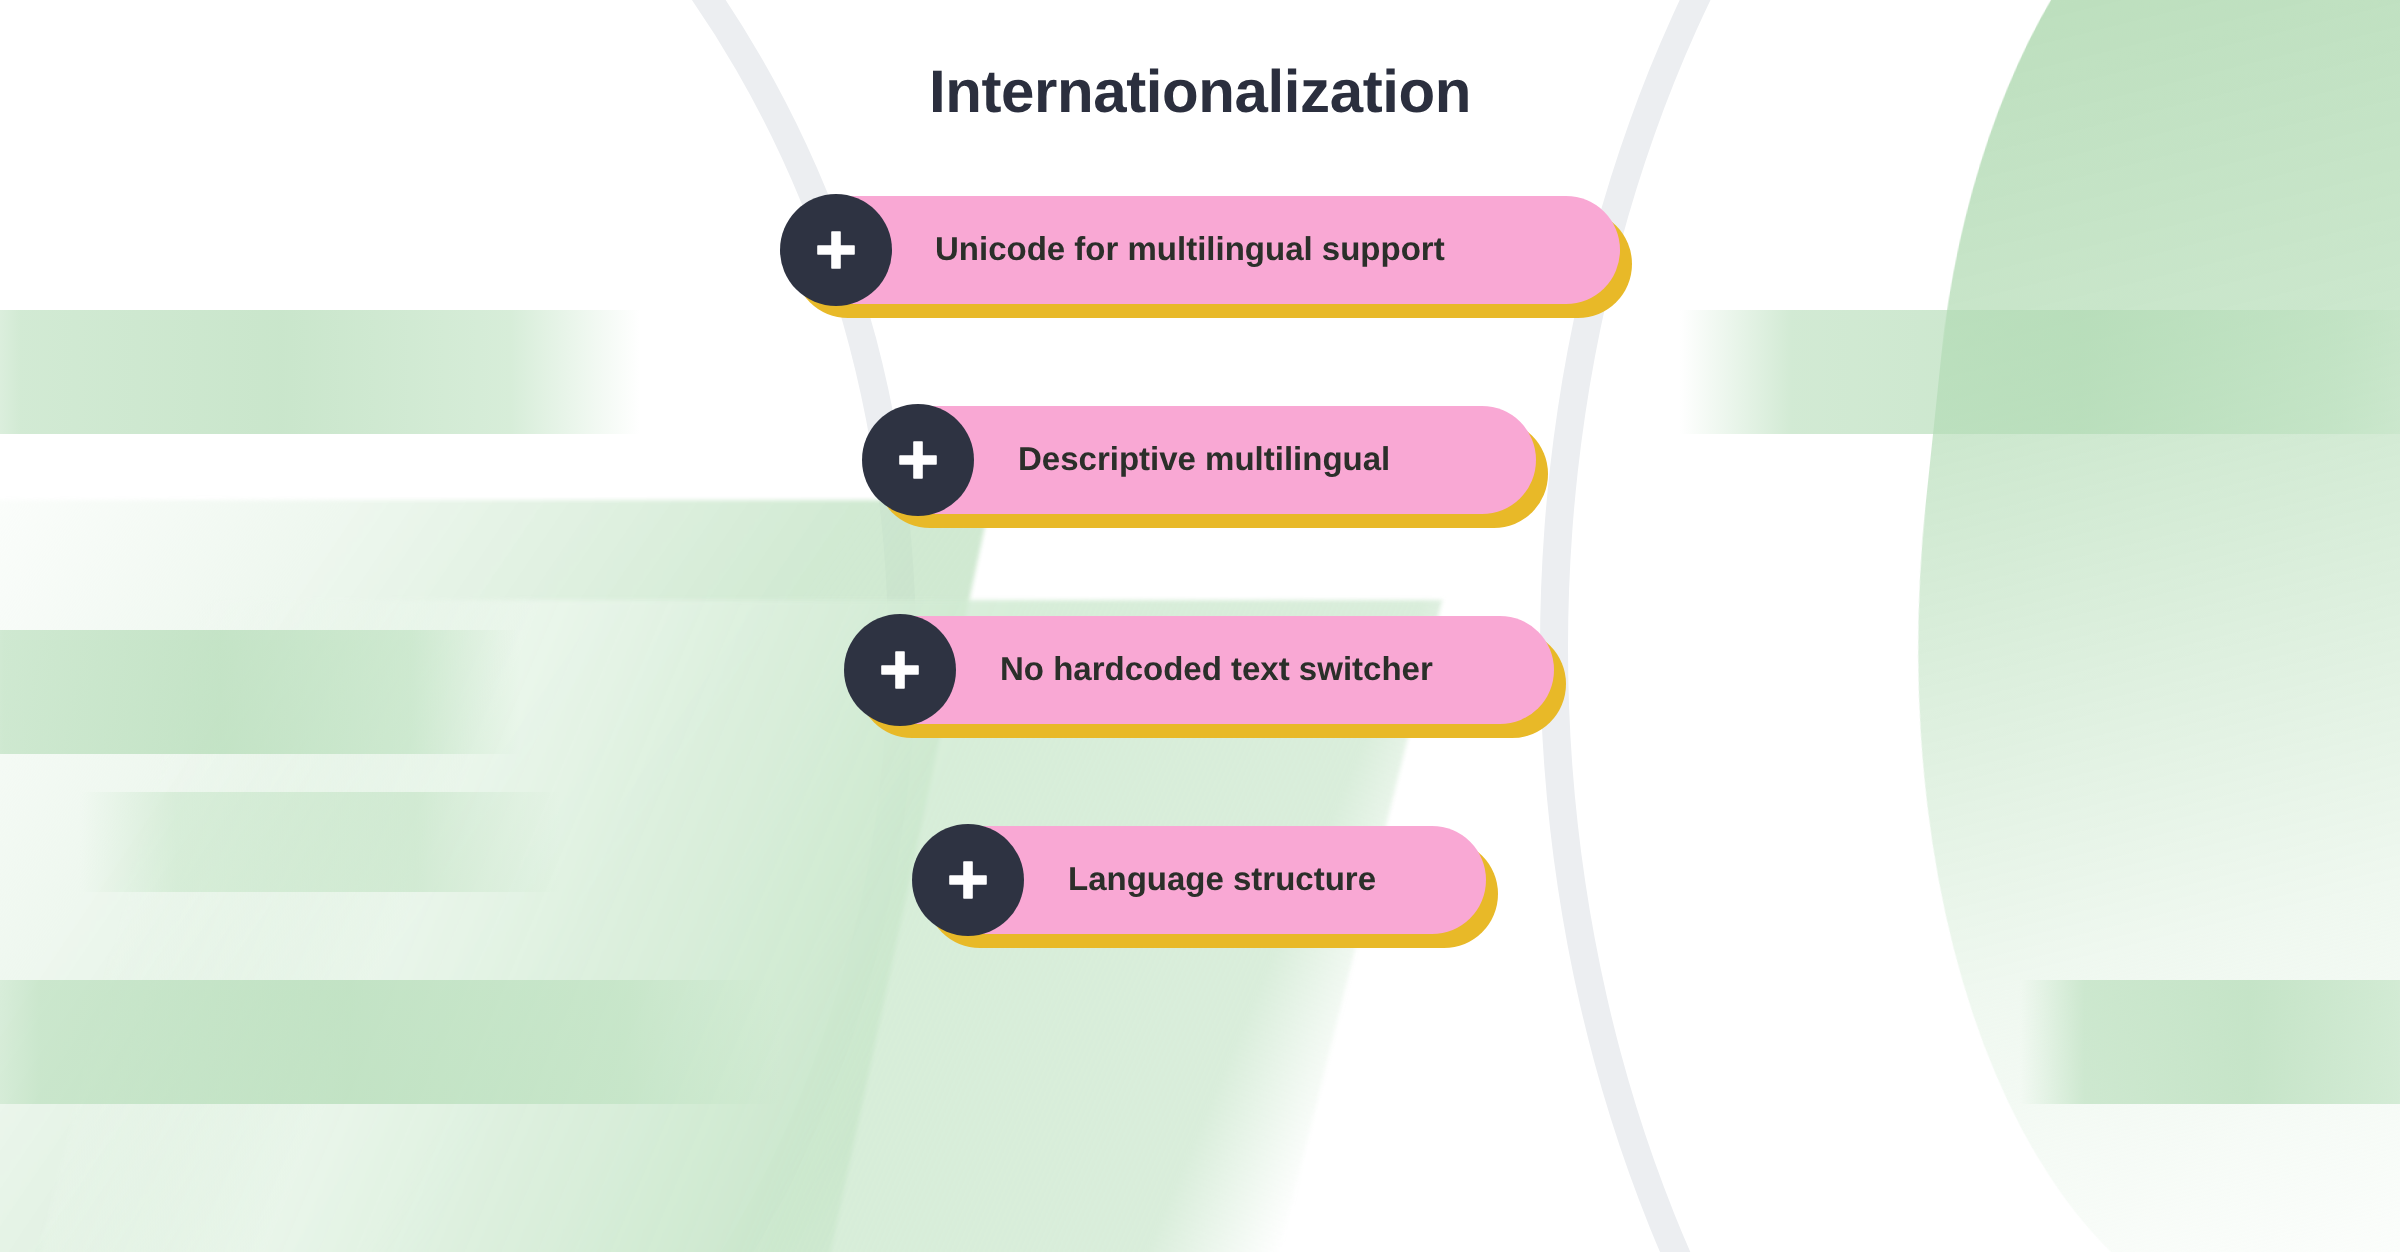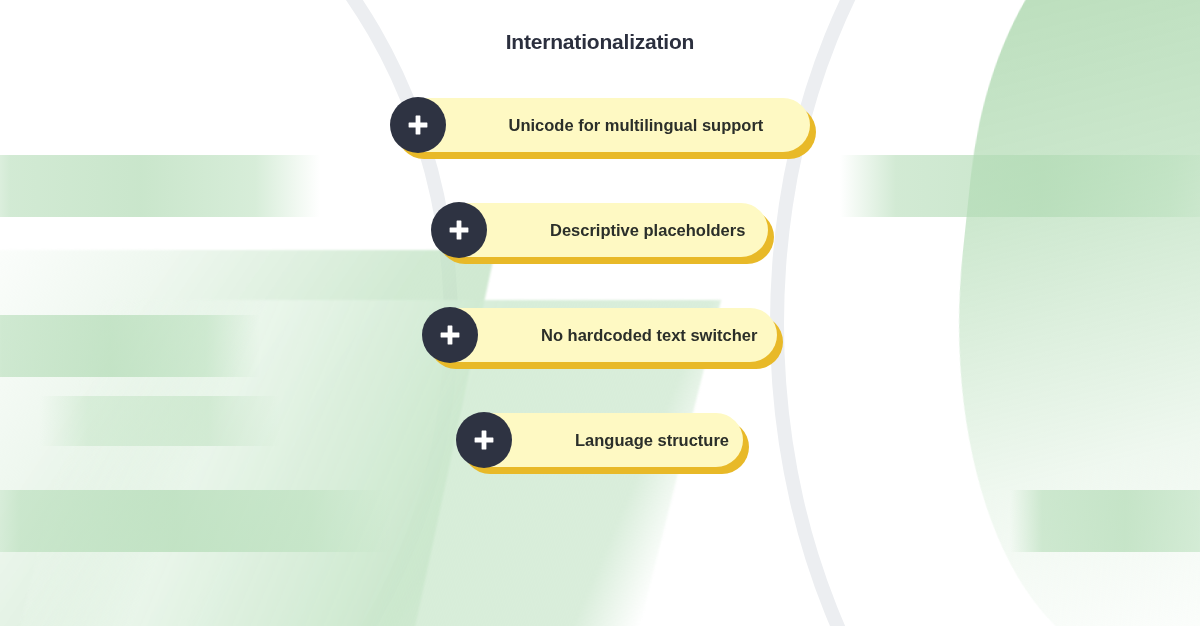--- a/index.html
+++ b/index.html
@@ -126,21 +126,21 @@
     width: 1200px;
     height: 626px;
   }
 
   .title {
     position: absolute;
     top: 30px;
     left: 0;
     width: 1200px;
     text-align: center;
-    font-size: 21px;
+    font-size: 30px;
     font-weight: bold;
     letter-spacing: -0.2px;
     color: #2b2f3e;
     font-family: "Liberation Sans", sans-serif;
   }
 
   .rows {
     position: absolute;
     top: 98px;
     left: 0;
@@ -171,25 +171,24 @@
     border-radius: 999px;
     z-index: 0;
   }
 
   .pill {
     position: relative;
     z-index: 1;
     display: flex;
     align-items: center;
     height: 54px;
-    background: #fef9c3;
+    background: #f9a8d4;
     border-radius: 999px;
     padding-right: 26px;
     box-sizing: border-box;
-    gap: 41px;
   }
 
   .plus-badge {
     position: relative;
     z-index: 2;
     flex: 0 0 auto;
     width: 56px;
     height: 56px;
     margin-left: -1px;
     margin-top: -1px;
@@ -263,21 +262,21 @@
       <div class="row w2">
         <div class="pill-wrap">
           <div class="pill-shadow"></div>
           <div class="pill">
             <div class="plus-badge">
               <svg width="26" height="26" viewBox="0 0 26 26" aria-hidden="true">
                 <rect x="10.6" y="3.6" width="4.8" height="18.8" rx="0.4" fill="#ffffff"></rect>
                 <rect x="3.6" y="10.6" width="18.8" height="4.8" rx="0.4" fill="#ffffff"></rect>
               </svg>
             </div>
-            <div class="pill-label">Descriptive placeholders</div>
+            <div class="pill-label">Descriptive multilingual</div>
           </div>
         </div>
       </div>
 
       <div class="row w3">
         <div class="pill-wrap">
           <div class="pill-shadow"></div>
           <div class="pill">
             <div class="plus-badge">
               <svg width="26" height="26" viewBox="0 0 26 26" aria-hidden="true">

